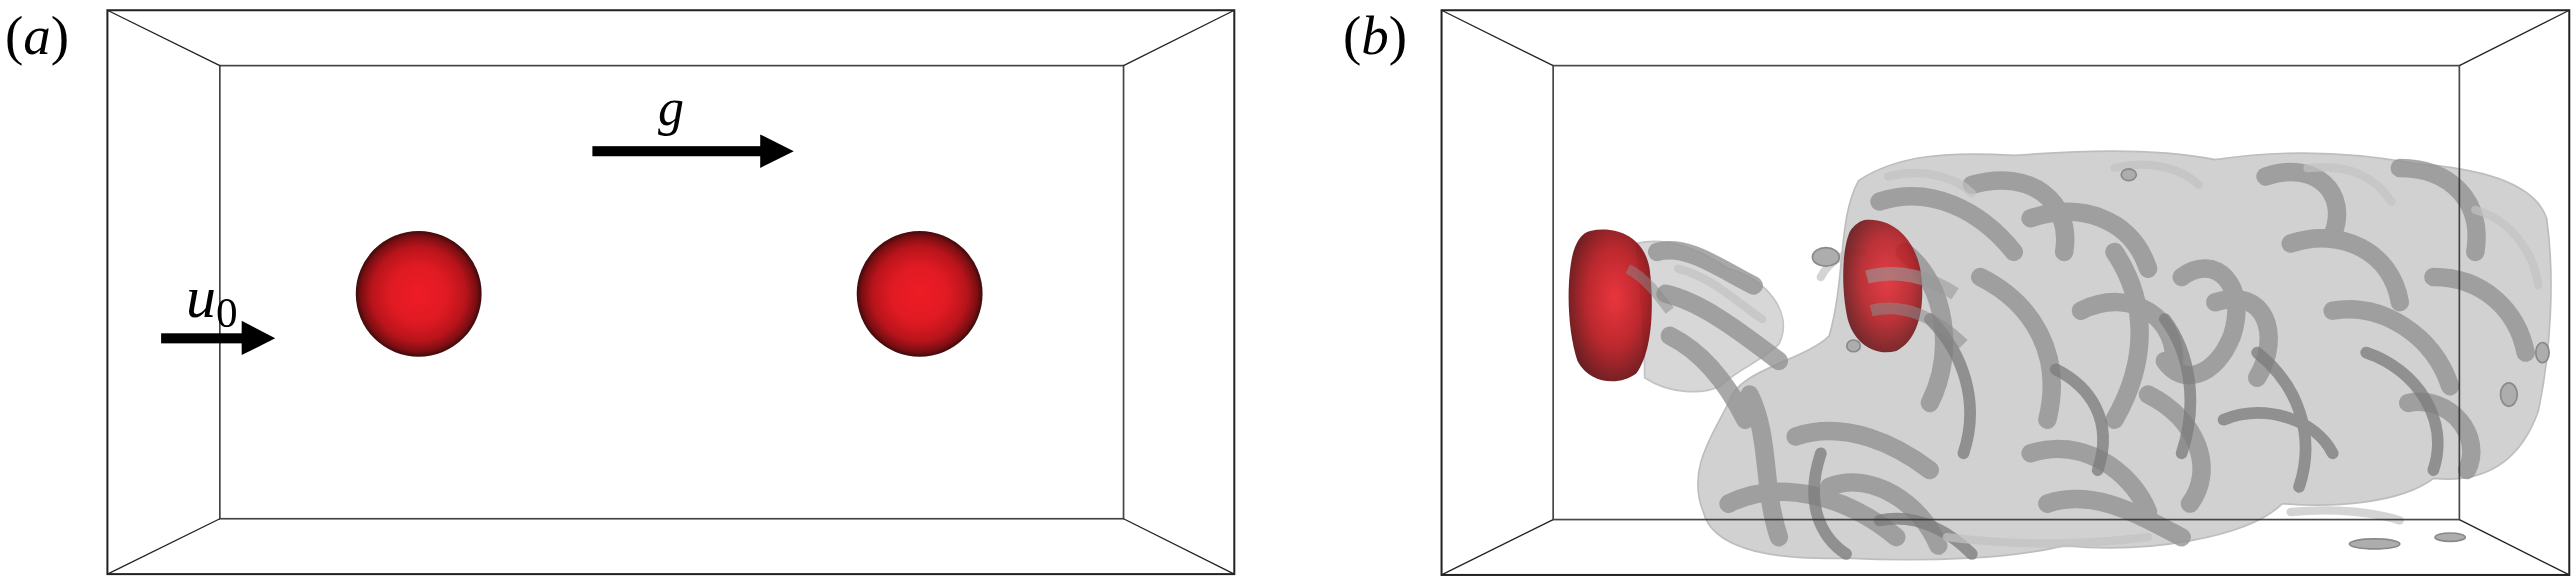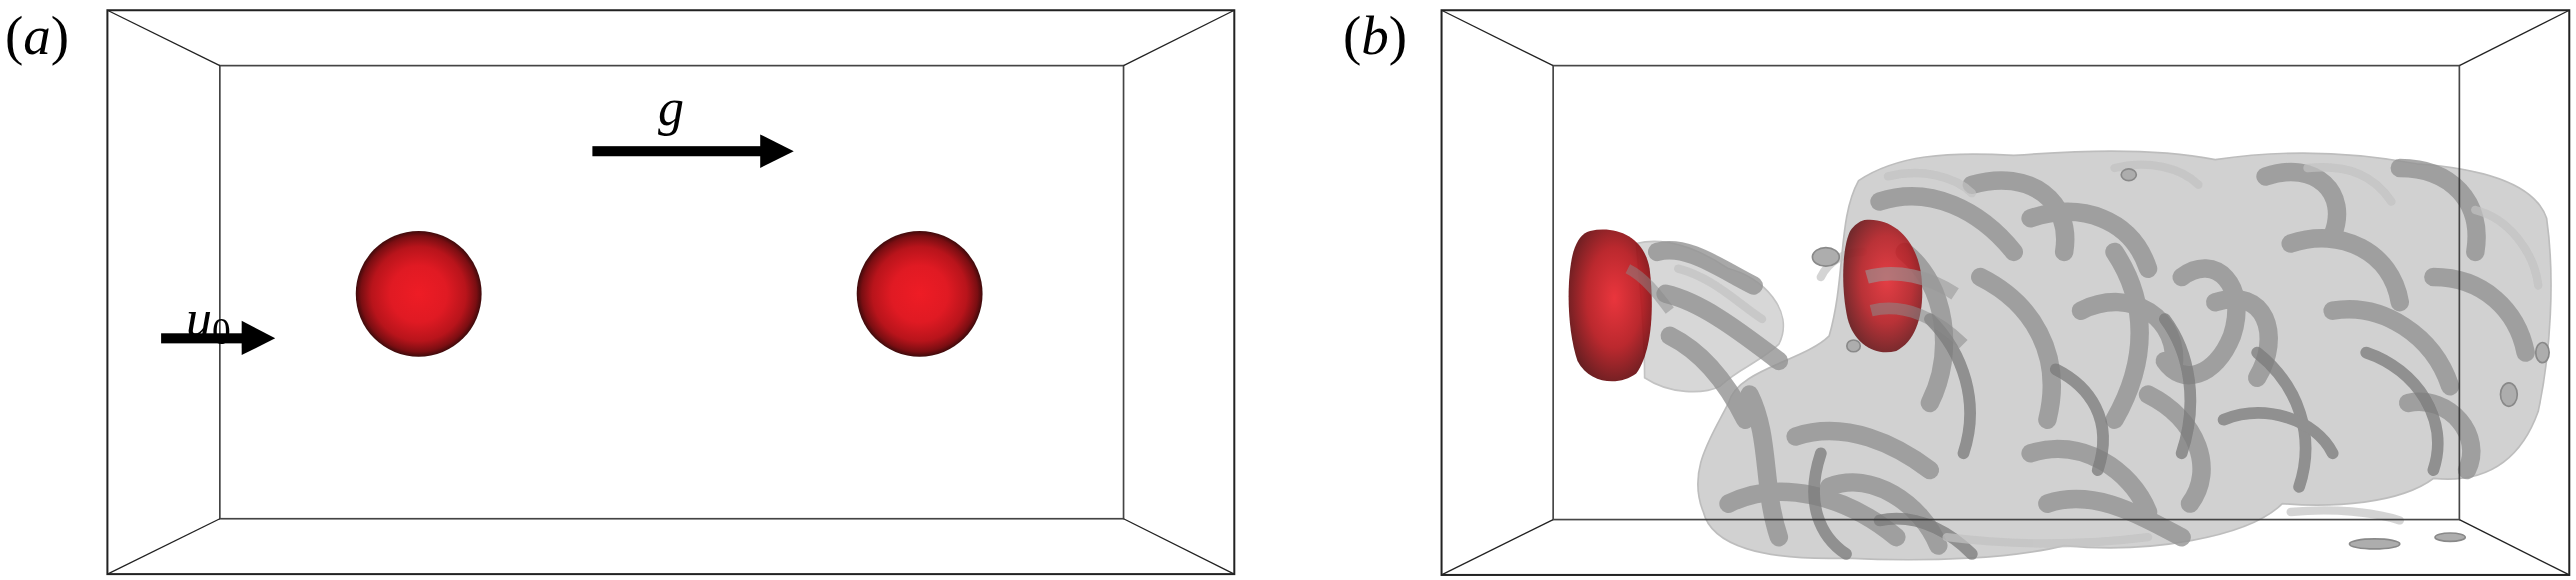--- a/index.html
+++ b/index.html
@@ -160,18 +160,18 @@
 
       <g fill="none" stroke="#333" stroke-width="2" opacity="0.9">
         <rect x="1851" y="78" width="1080" height="541"></rect>
       </g>
     </g>
   </svg>
 
   <div class="sym" style="left:658px; top:81px; font-size:52px; line-height:54px;">
     <span>g</span>
   </div>
-  <div class="sym" style="left:186px; top:270px; font-size:52px; line-height:54px;margin-top:22px;">
+  <div class="sym" style="left:186px; top:270px; font-size:60px; line-height:54px;">
     <span>u</span><sub>0</sub>
   </div>
 
 </div>
 
 
 </body></html>

